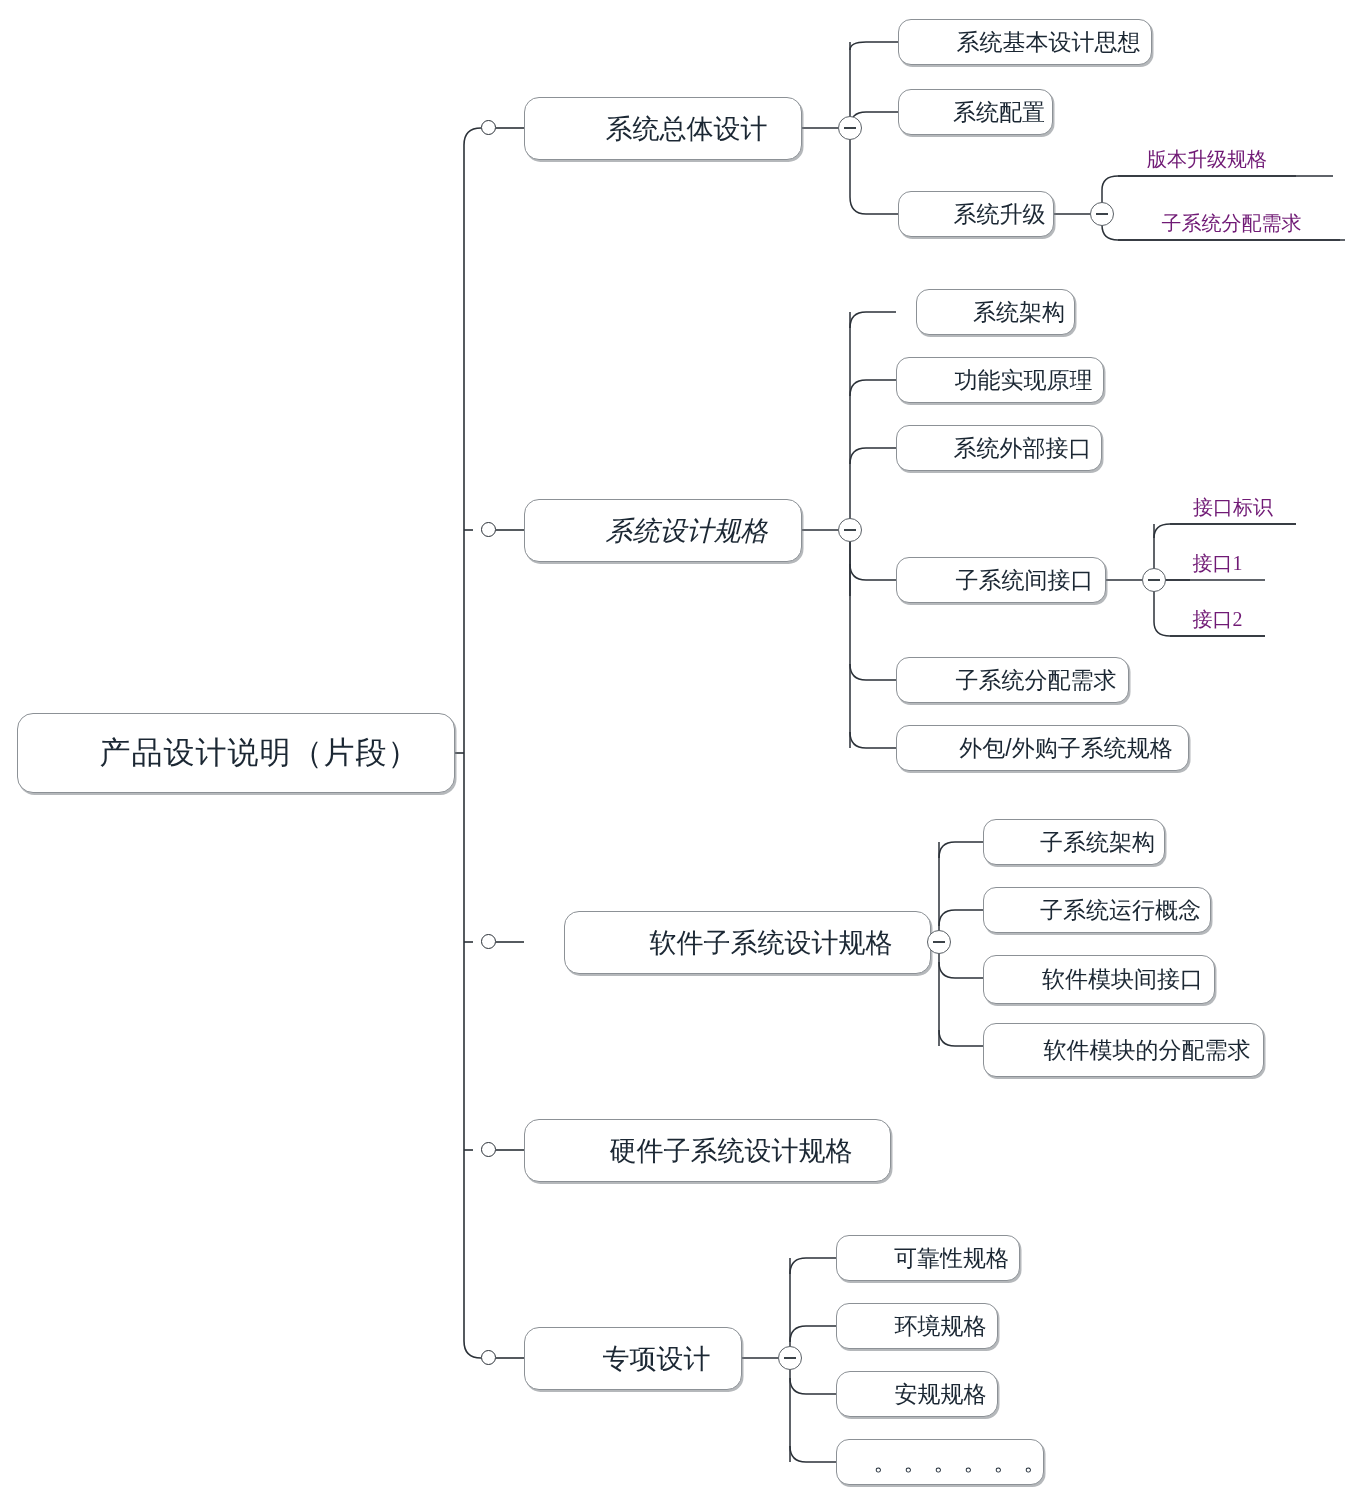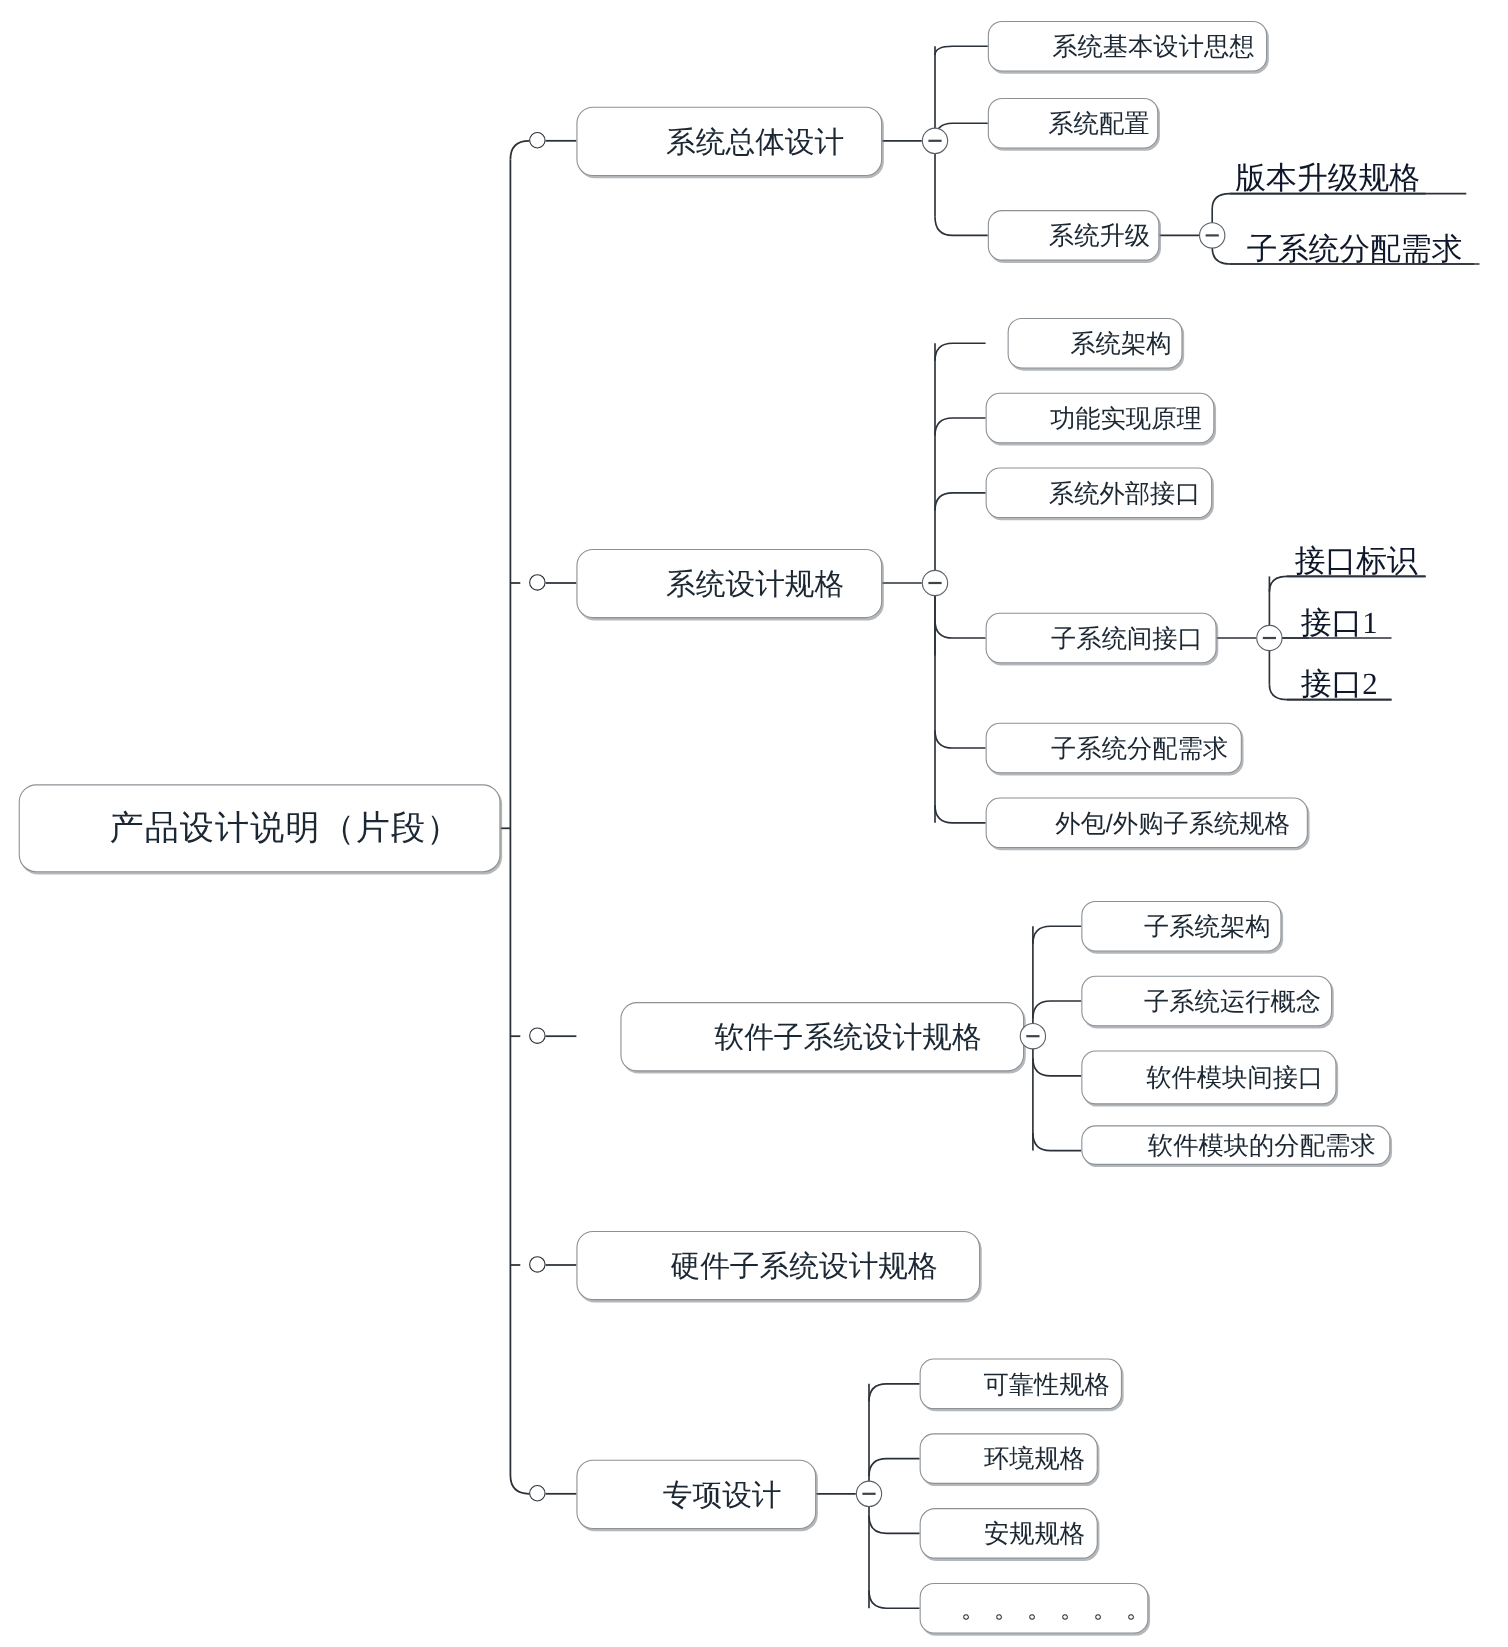--- a/index.html
+++ b/index.html
@@ -53,24 +53,24 @@
     border-radius: 13px;
   }
   .node.dots {
     font-size: 23px;
     letter-spacing: 7px;
   }
   .leaf {
     position: absolute;
     box-sizing: border-box;
     display: flex;
-    align-items: flex-start;
+    align-items: center;
     justify-content: center;
-    font-size: 28px;
-    color: #0f172a;
+    font-size: 20px;
+    color: #701a75;
     white-space: nowrap;
     font-family: "Liberation Serif", "DejaVu Serif", serif;
   }
   .toggle {
     position: absolute;
     width: 24px;
     height: 24px;
     box-sizing: border-box;
     border: 1px solid #5a6066;
     border-radius: 50%;
@@ -207,21 +207,21 @@
   </div>
   <div class="toggle" style="left:1090px; top:202px;"></div>
 
   <div class="leaf" style="left:1118px; top:143px; width:178px; height:33px;">
     <span>版本升级规格</span>
   </div>
   <div class="leaf" style="left:1118px; top:207px; width:227px; height:33px;">
     <span>子系统分配需求</span>
   </div>
 
-  <div class="node lvl2" style="left:524px; top:499px; width:278px; height:63px;">
+  <div class="node lvl2" style="left:524px; top:499px; width:278px; height:63px;font-style:italic;">
     <span>系统设计规格</span>
   </div>
   <div class="toggle" style="left:838px; top:518px;"></div>
 
   <div class="node lvl3" style="left:896px; top:289px; width:159px; height:46px;margin-left:20px;">
     <span>系统架构</span>
   </div>
   <div class="node lvl3" style="left:896px; top:357px; width:208px; height:46px;">
     <span>功能实现原理</span>
   </div>
@@ -257,21 +257,21 @@
 
   <div class="node lvl3" style="left:983px; top:819px; width:182px; height:46px;">
     <span>子系统架构</span>
   </div>
   <div class="node lvl3" style="left:983px; top:887px; width:228px; height:46px;">
     <span>子系统运行概念</span>
   </div>
   <div class="node lvl3" style="left:983px; top:955px; width:232px; height:49px;">
     <span>软件模块间接口</span>
   </div>
-  <div class="node lvl3" style="left:983px; top:1023px; width:281px; height:36px;justify-content:center;">
+  <div class="node lvl3" style="left:983px; top:1023px; width:281px; height:54px;justify-content:center;">
     <span>软件模块的分配需求</span>
   </div>
 
   <div class="node lvl2" style="left:524px; top:1119px; width:367px; height:63px;">
     <span>硬件子系统设计规格</span>
   </div>
 
   <div class="node lvl2" style="left:524px; top:1327px; width:218px; height:63px;">
     <span>专项设计</span>
   </div>

